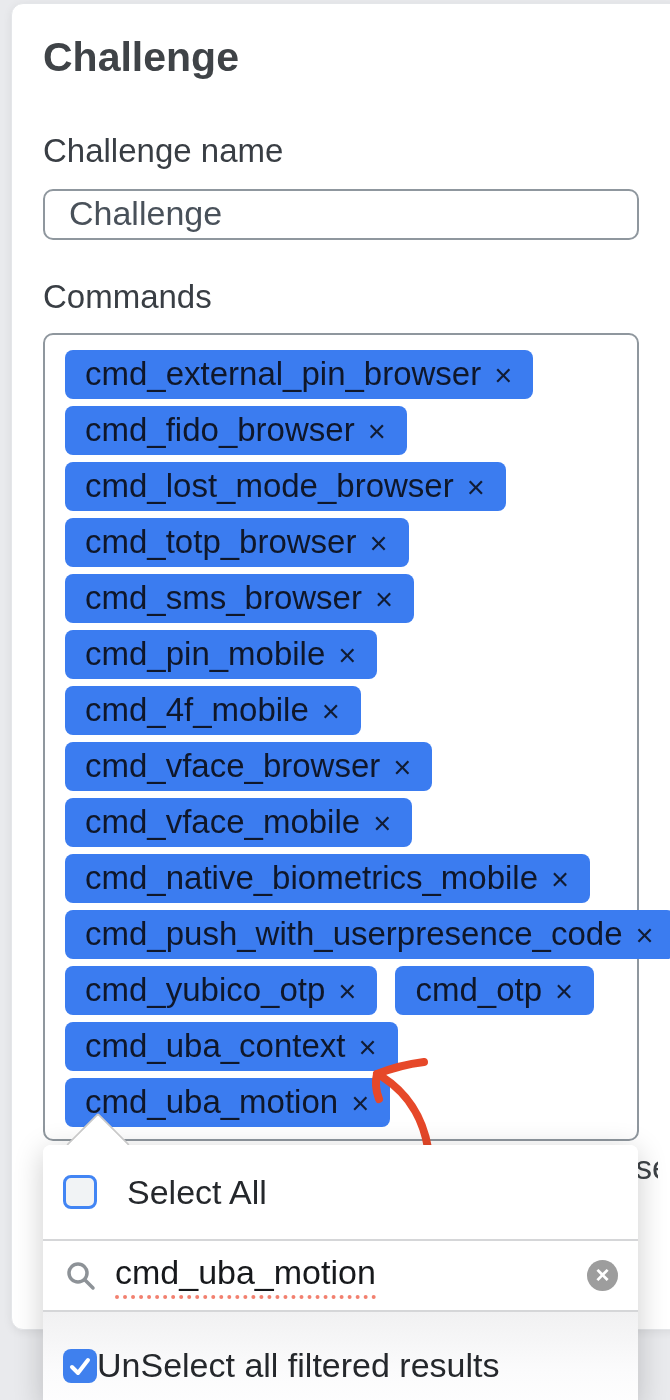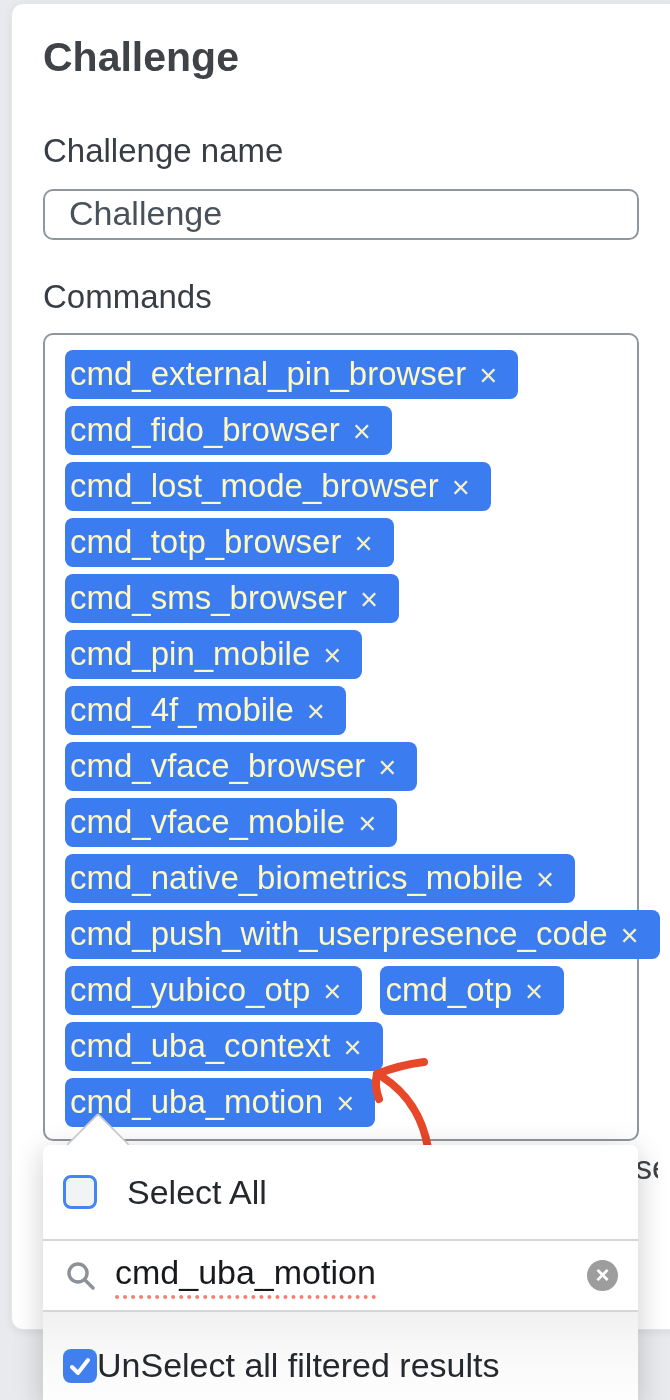--- a/index.html
+++ b/index.html
@@ -30,22 +30,22 @@
   }
   .field-label.second{margin-top:37px;line-height:40px;}
   .commands-box{
     margin-top:16px;width:596px;box-sizing:border-box;
     border:2px solid #8f979e;border-radius:10px;background:#fff;
     padding:15px 18px 12px 20px;
     display:flex;flex-wrap:wrap;gap:7px 18px;
   }
   .tag{
     display:inline-flex;align-items:center;height:47px;
-    background:#3b7cf0;color:#fef9c3;border-radius:8px;
-    padding:0 21px 2px 5px;font-size:33px;white-space:nowrap;
+    background:#3b7cf0;color:#0f172a;border-radius:8px;
+    padding:0 21px 2px 20px;font-size:33px;white-space:nowrap;
   }
   .tag .x{margin-left:13px;font-size:31px;line-height:1;opacity:.95;padding-top:3px;}
   .help-text{
     margin-top:9px;font-size:33px;line-height:36px;color:#3e4347;
     white-space:nowrap;overflow:hidden;width:615px;
   }
   
   .arrow-svg{position:absolute;left:350px;top:1040px;z-index:6;}
   
   .popup{

